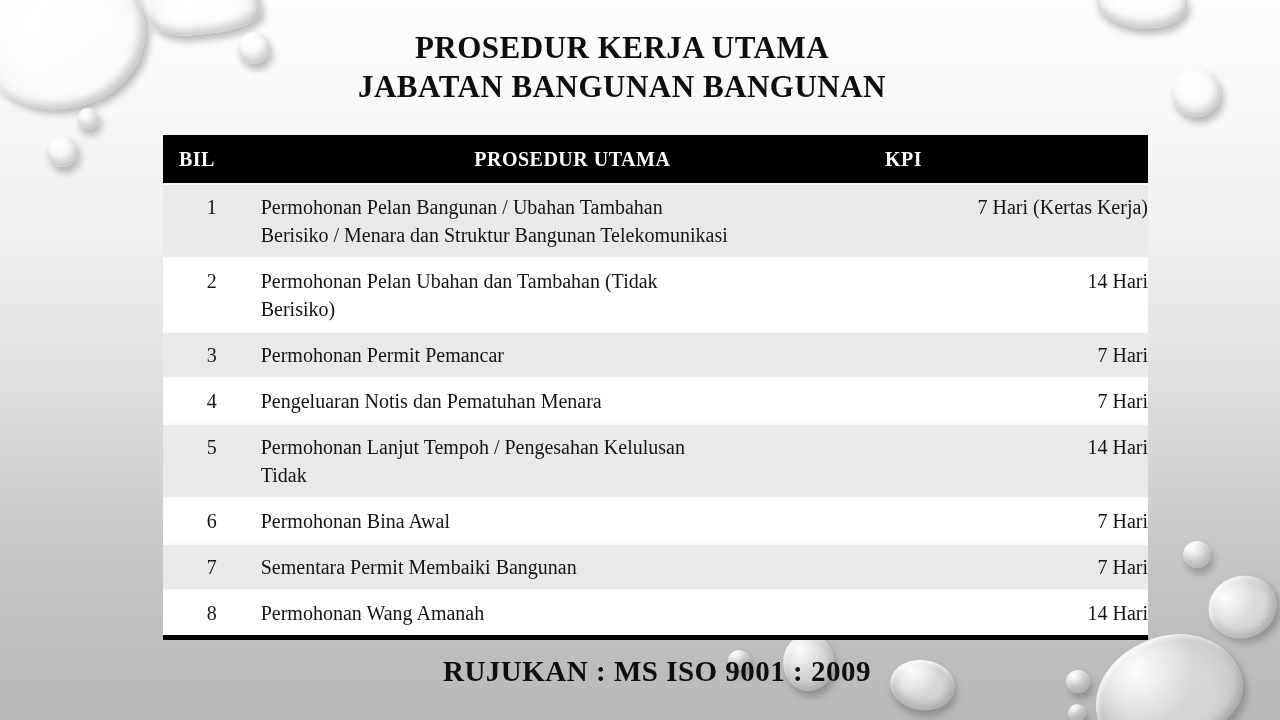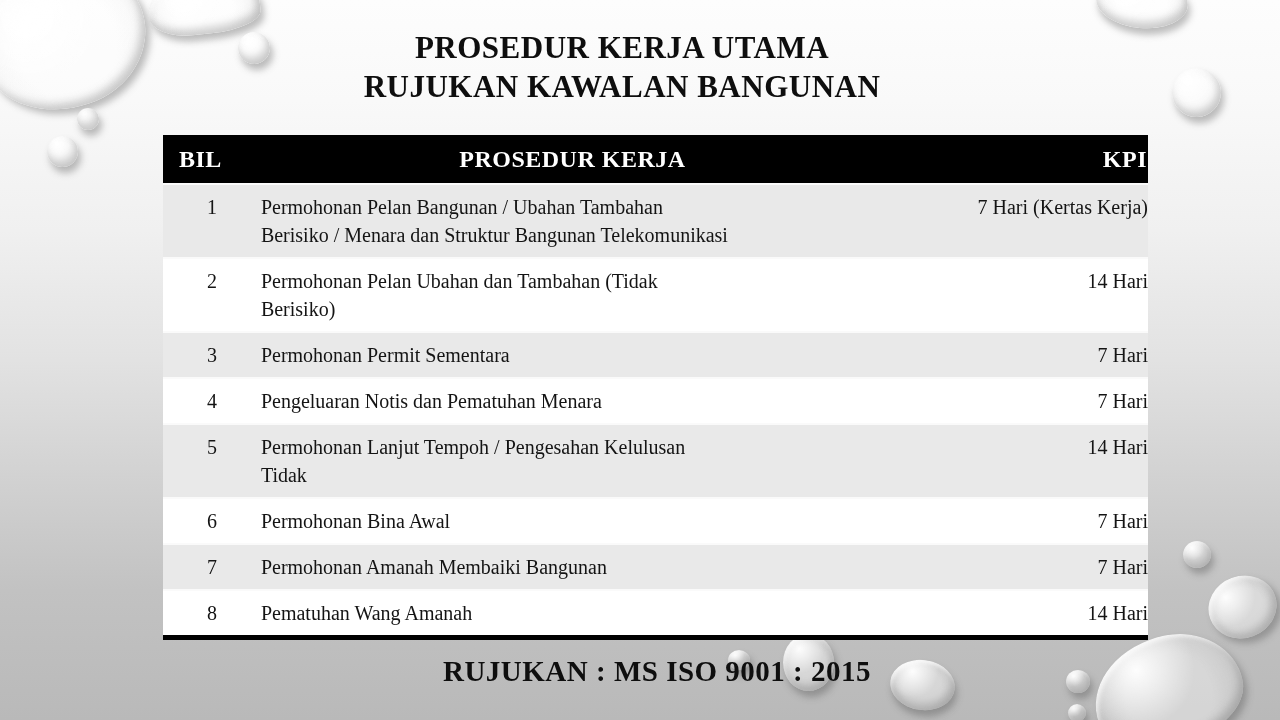--- a/index.html
+++ b/index.html
@@ -70,29 +70,29 @@
   table.kpi-table {
     width: 100%;
     border-collapse: collapse;
     font-size: 20px;
     color: #141414;
     border-bottom: 5px solid #000;
   }
   .kpi-table thead th {
     background: var(--header-bg, #000000);
     color: var(--header-text, #ffffff);
-    font-size: 24px;
+    font-size: 20px;
     font-weight: bold;
     height: 46px;
     letter-spacing: 0.5px;
     border-bottom: 2px solid #fbfbfb;
   }
   .kpi-table th.col-bil  { width: 82px;  text-align: left; padding-left: 16px; }
   .kpi-table th.col-pro  { width: 635px; text-align: center; }
-  .kpi-table th.col-kpi  { width: 268px; text-align: right; }
+  .kpi-table th.col-kpi  { width: 268px; text-align: left; }
   .kpi-table tbody tr { border-top: 2px solid #fafafa; }
   .kpi-table tbody tr.odd  { background: var(--row-alt-bg, #e9e9e9); }
   .kpi-table tbody tr.even { background: var(--row-bg, #ffffff); }
   .kpi-table tbody td {
     padding: 8px 0 8px;
     line-height: 28px;
     vertical-align: top;
   }
   .kpi-table td.col-bil { text-align: center; }
   .kpi-table td.col-pro { text-align: left; padding-right: 16px; white-space: pre-line; }
@@ -128,75 +128,75 @@
   <div class="drop d9"></div>
   <div class="drop d10"></div>
   <div class="drop d11"></div>
   <div class="drop d12"></div>
   <div class="drop d13"></div>
   <div class="drop d14"></div>
   <div class="drop d15"></div>
 
   <div class="title">
     <div>PROSEDUR KERJA UTAMA</div>
-    <div>RUJUKAN KAWALAN BANGUNAN</div>
+    <div>JABATAN BANGUNAN BANGUNAN</div>
   </div>
 
   <div class="table-wrap">
     <table class="kpi-table">
       <thead>
         <tr>
           <th class="col-bil">BIL</th>
-          <th class="col-pro">PROSEDUR KERJA</th>
+          <th class="col-pro">PROSEDUR UTAMA</th>
           <th class="col-kpi">KPI</th>
         </tr>
       </thead>
       <tbody>
           <tr class="odd">
             <td class="col-bil">1</td>
             <td class="col-pro">Permohonan Pelan Bangunan / Ubahan Tambahan
 Berisiko / Menara dan Struktur Bangunan Telekomunikasi</td>
             <td class="col-kpi">7 Hari (Kertas Kerja)</td>
           </tr>
           <tr class="even">
             <td class="col-bil">2</td>
             <td class="col-pro">Permohonan Pelan Ubahan dan Tambahan (Tidak
 Berisiko)</td>
             <td class="col-kpi">14 Hari</td>
           </tr>
           <tr class="odd">
             <td class="col-bil">3</td>
-            <td class="col-pro">Permohonan Permit Sementara</td>
+            <td class="col-pro">Permohonan Permit Pemancar</td>
             <td class="col-kpi">7 Hari</td>
           </tr>
           <tr class="even">
             <td class="col-bil">4</td>
             <td class="col-pro">Pengeluaran Notis dan Pematuhan Menara</td>
             <td class="col-kpi">7 Hari</td>
           </tr>
           <tr class="odd">
             <td class="col-bil">5</td>
             <td class="col-pro">Permohonan Lanjut Tempoh / Pengesahan Kelulusan
 Tidak</td>
             <td class="col-kpi">14 Hari</td>
           </tr>
           <tr class="even">
             <td class="col-bil">6</td>
             <td class="col-pro">Permohonan Bina Awal</td>
             <td class="col-kpi">7 Hari</td>
           </tr>
           <tr class="odd">
             <td class="col-bil">7</td>
-            <td class="col-pro">Permohonan Amanah Membaiki Bangunan</td>
+            <td class="col-pro">Sementara Permit Membaiki Bangunan</td>
             <td class="col-kpi">7 Hari</td>
           </tr>
           <tr class="even">
             <td class="col-bil">8</td>
-            <td class="col-pro">Pematuhan Wang Amanah</td>
+            <td class="col-pro">Permohonan Wang Amanah</td>
             <td class="col-kpi">14 Hari</td>
           </tr>
         </tbody>
     </table>
   </div>
 
-  <div class="footer-ref">RUJUKAN : MS ISO 9001 : 2015</div>
+  <div class="footer-ref">RUJUKAN : MS ISO 9001 : 2009</div>
 
 </div>
 
 </body></html>

